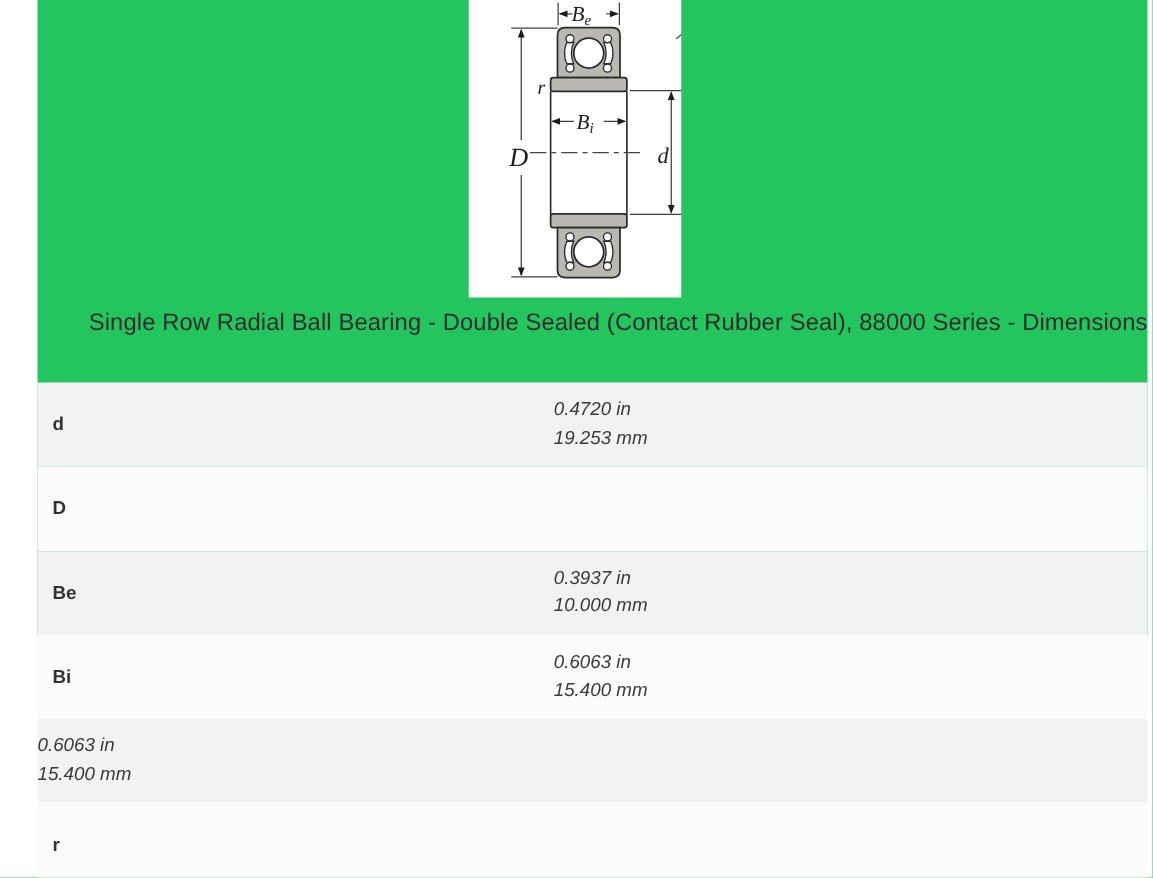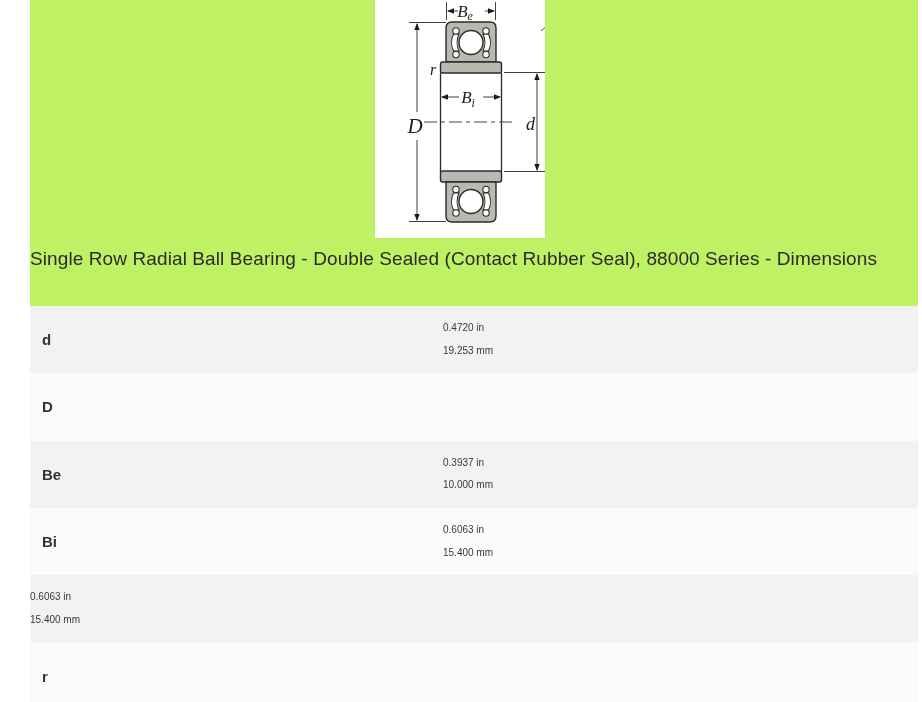--- a/index.html
+++ b/index.html
@@ -3,41 +3,41 @@
 <meta charset="utf-8">
 <style>
   html, body { margin:0; padding:0; }
   body {
     width:922px; height:702px; overflow:hidden; position:relative;
     background:#ffffff;
     font-family:"Liberation Sans", sans-serif;
   }
   .content {
     position:absolute; left:30px; top:0; width:888px; height:508px;
-    background:#bef264;
+    background:#22c55e;
   }
   .diagram {
     position:absolute; left:345px; top:0; width:170px; height:238px;
     background:#ffffff;
   }
   .diagram svg { display:block; }
   .page-title {
     position:absolute; top:247px; left:0; width:100%;
-    text-align:left; font-size:19px; line-height:24px;
+    text-align:right; font-size:19px; line-height:24px;
     color:#2b2b2b; letter-spacing:0.1px;
   }
   .dim-table { position:absolute; top:306px; left:0; width:100%; }
   .dim-row { height:67.3px; display:flex; align-items:center; }
   .dim-row:nth-child(odd) { background:#f2f2f2; }
   .dim-row:nth-child(even) { background:#fbfbfb; }
   .dim-label {
     width:401px; padding-left:12px; flex:none;
     font-size:15px; font-weight:bold; color:#333333;
   }
-  .dim-values { font-size:10px; line-height:22.5px; color:#3a3a3a; }
+  .dim-values { font-size:15px; line-height:22.5px; color:#3a3a3a;font-style:italic; }
   .svg-label {
     font-family:"Liberation Serif", serif; font-style:italic; fill:#1d1d1d;
   }
 </style>
 </head>
 <body>
 
 <div class="content">
 
   <div class="diagram">

